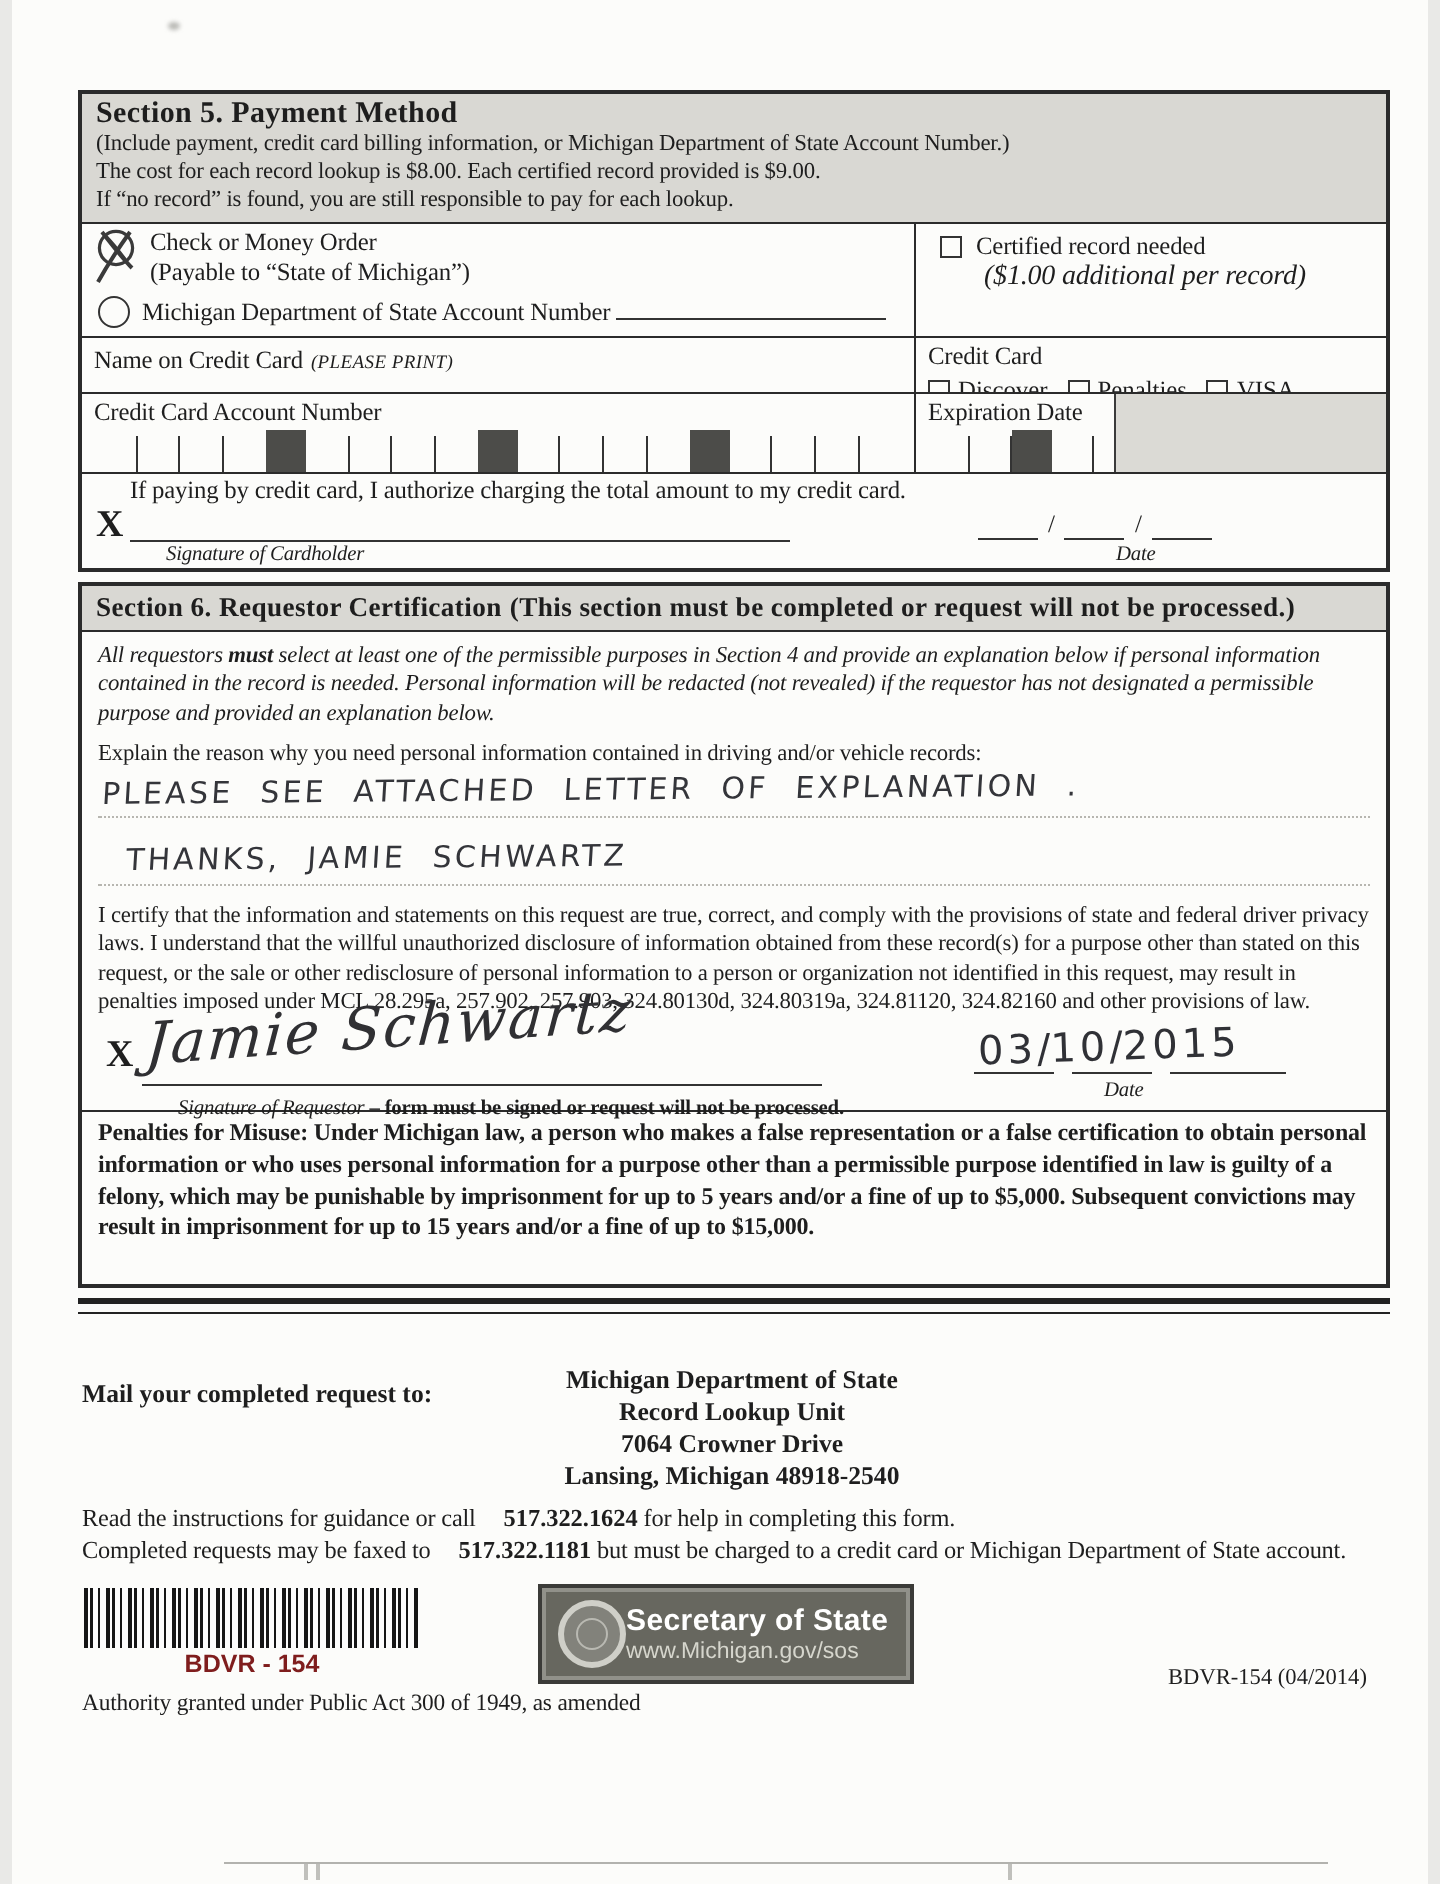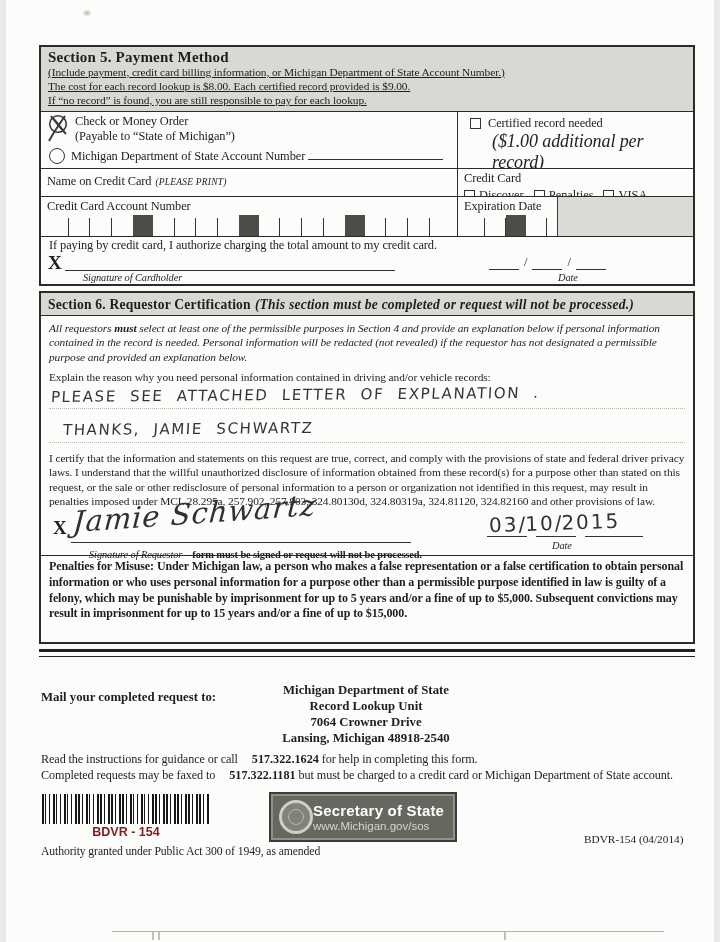--- a/index.html
+++ b/index.html
@@ -8,55 +8,55 @@
     position:relative; width:708px; height:942px; margin:0 auto;
     background:#fcfcfa; color:#1e1e1e; overflow:hidden;
     font-family:"Liberation Serif", serif;
   }
   .box { position:absolute; left:33px; width:656px; border:2px solid #2b2b2b; background:#fcfcfa; }
   .s5 { top:45px; height:241px; }
   .s6 { top:291px; height:353px; }
 
   .sec-header { background:#d9d8d3; border-bottom:1.4px solid #2b2b2b; padding:2px 7px 3px 7px; }
   .sec-title { font-size:15px; font-weight:bold; letter-spacing:.2px; }
-  .sec-desc { font-size:11.4px; line-height:1.22; letter-spacing:-.1px;text-decoration:underline; }
+  .sec-desc { font-size:11.4px; line-height:1.22; letter-spacing:-.1px; }
 
   .s5-grid { display:grid; grid-template-columns:1fr 236px; }
   .cell { padding:2px 6px; overflow:hidden; position:relative; }
   .bl { border-left:1.4px solid #2b2b2b; }
   .bt { border-top:1.4px solid #2b2b2b; }
   .r1 { height:56px; } .r2 { height:28px; } .r3 { height:40px; }
 
   .opt-row { display:flex; align-items:flex-start; }
   .lbl { font-size:12.4px; letter-spacing:-.1px; }
-  .sub { font-size:18px; margin-left:24px; letter-spacing:-.1px; }
+  .sub { font-size:14px; margin-left:24px; letter-spacing:-.1px; }
   .radio-empty { width:16px; height:16px; border:1.7px solid #333; border-radius:50%; margin:1px 6px 0 2px; flex:0 0 auto; }
   .chk { width:11px; height:11px; border:1.4px solid #333; background:#fcfcfa; display:inline-block; flex:0 0 auto; }
   .underline { display:inline-block; border-bottom:1.2px solid #333; vertical-align:baseline; }
   .ital { font-style:italic; }
   .small-print { font-size:9.5px; font-style:italic; letter-spacing:.2px; }
 
   .brand-row { display:flex; align-items:center; gap:4px; margin-top:2px; font-size:12.4px; }
   .brand-row .chk { margin-left:6px; }
 
   .ccrow { display:flex; align-items:flex-end; height:24px; margin-top:1px; }
   .ccslot { width:23.5px; height:21px; border-right:1.2px solid #333; }
   .ccslot.last { border-right:none; }
   .ccblock { width:20px; height:24px; background:#4c4c49; flex:0 0 auto; }
   .exp-gray { position:absolute; right:0; top:0; bottom:0; width:136px; background:#dbdad5; border-left:1.2px solid #3a3a3a; }
 
-  .auth-sig { border-top:1.4px solid #2b2b2b; position:relative; height:49px; padding:1px 8px; }
+  .auth-sig { border-top:1.4px solid #2b2b2b; position:relative; height:49px; padding:1px 24px; }
   .xmark { font-size:19px; font-weight:bold; }
   .sigline { position:absolute; border-bottom:1.3px solid #333; }
   .caption { font-size:10.4px; font-style:italic; letter-spacing:-.1px; }
   .date-blanks { position:absolute; display:flex; align-items:flex-end; gap:5px; font-size:12.5px; }
   .blank-seg { display:inline-block; width:30px; border-bottom:1.2px solid #333; height:13px; }
 
   .s6-body { padding:5px 8px 0 8px; }
-  .s6-title-note { font-style:italic; }
+  .s6-title-note { }
   .para { font-size:11.4px; line-height:1.27; letter-spacing:-.1px; }
   .dotted { border-bottom:1.3px dotted #b7b6b0; height:1px; }
 
   .hand { font-family:"DejaVu Sans", sans-serif; color:#34353a; letter-spacing:1.6px; word-spacing:7px; transform:skewX(-4deg) rotate(-0.5deg); transform-origin:left; }
   .hand-lg { font-size:15px; }
   .script-sig {
     font-family:"DejaVu Serif", serif; font-style:italic; font-size:29px; color:#303033;
     transform:rotate(-4deg) skewX(-8deg); transform-origin:left; letter-spacing:1px; white-space:nowrap;
   }
   .hand-date { font-family:"DejaVu Sans", sans-serif; color:#303136; font-size:20px; letter-spacing:2px; transform:rotate(-2deg); white-space:nowrap; }

